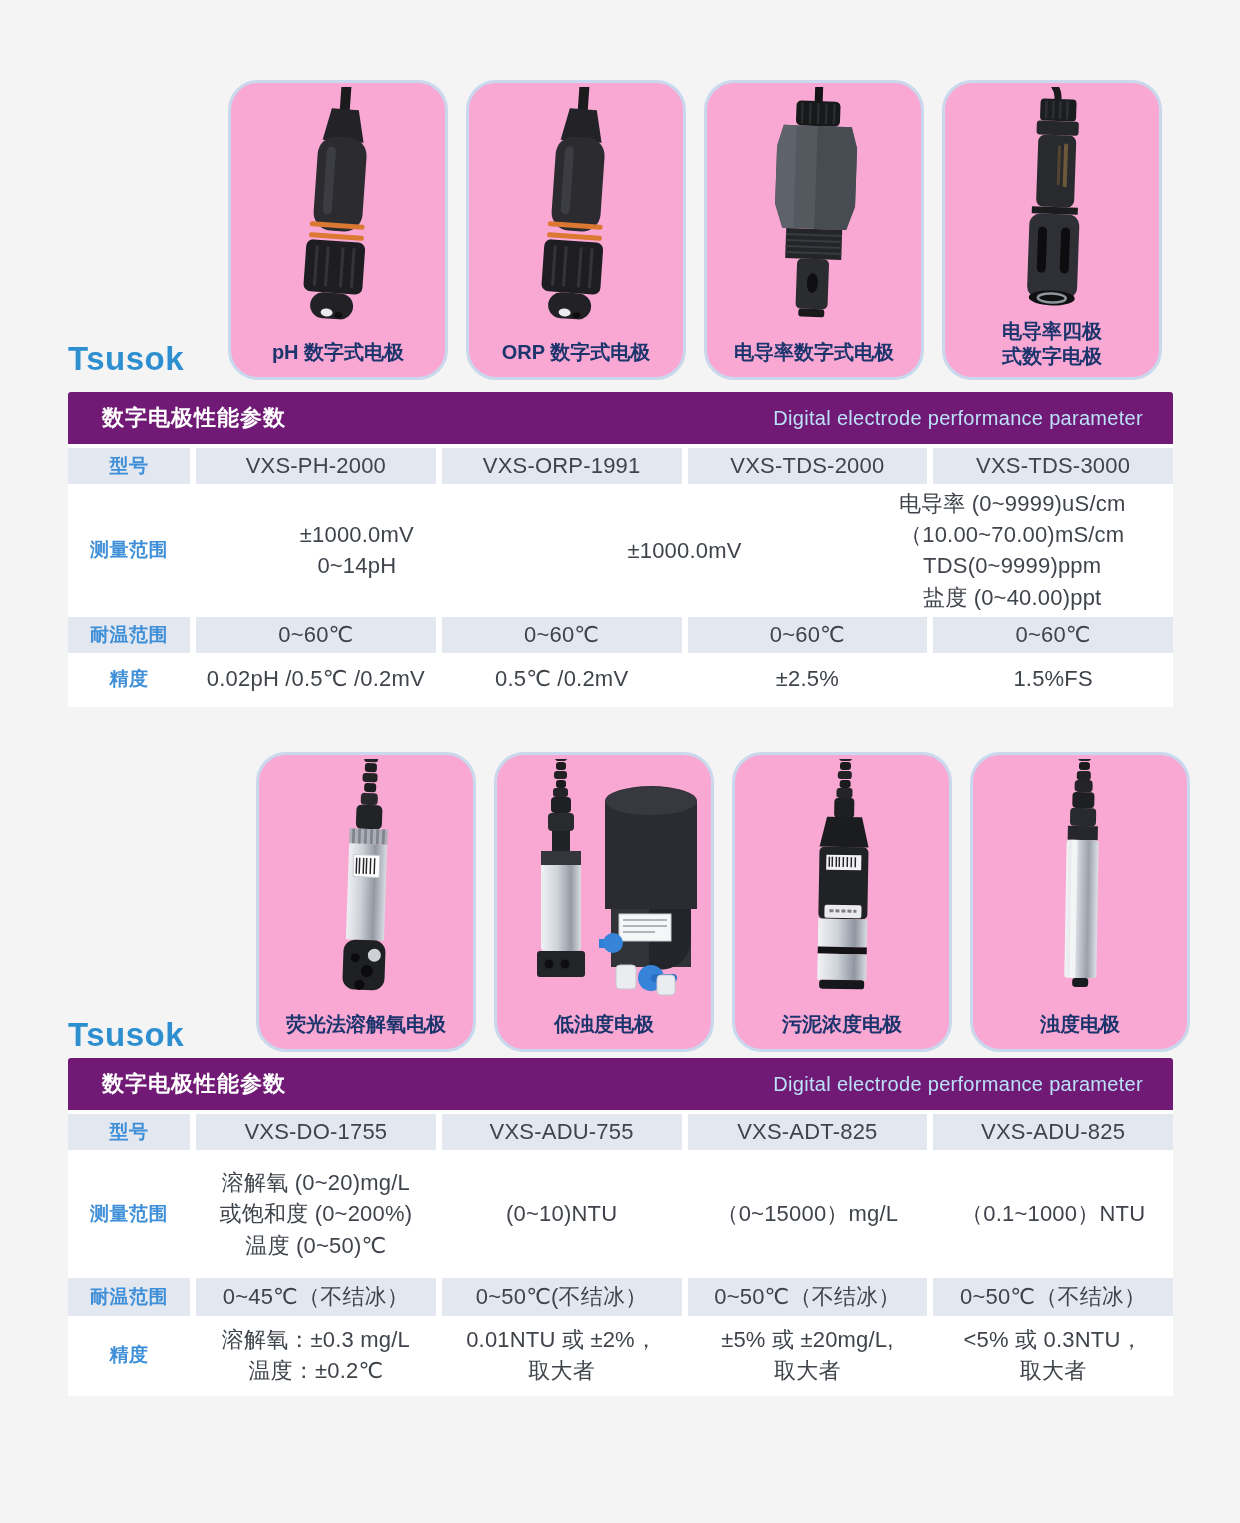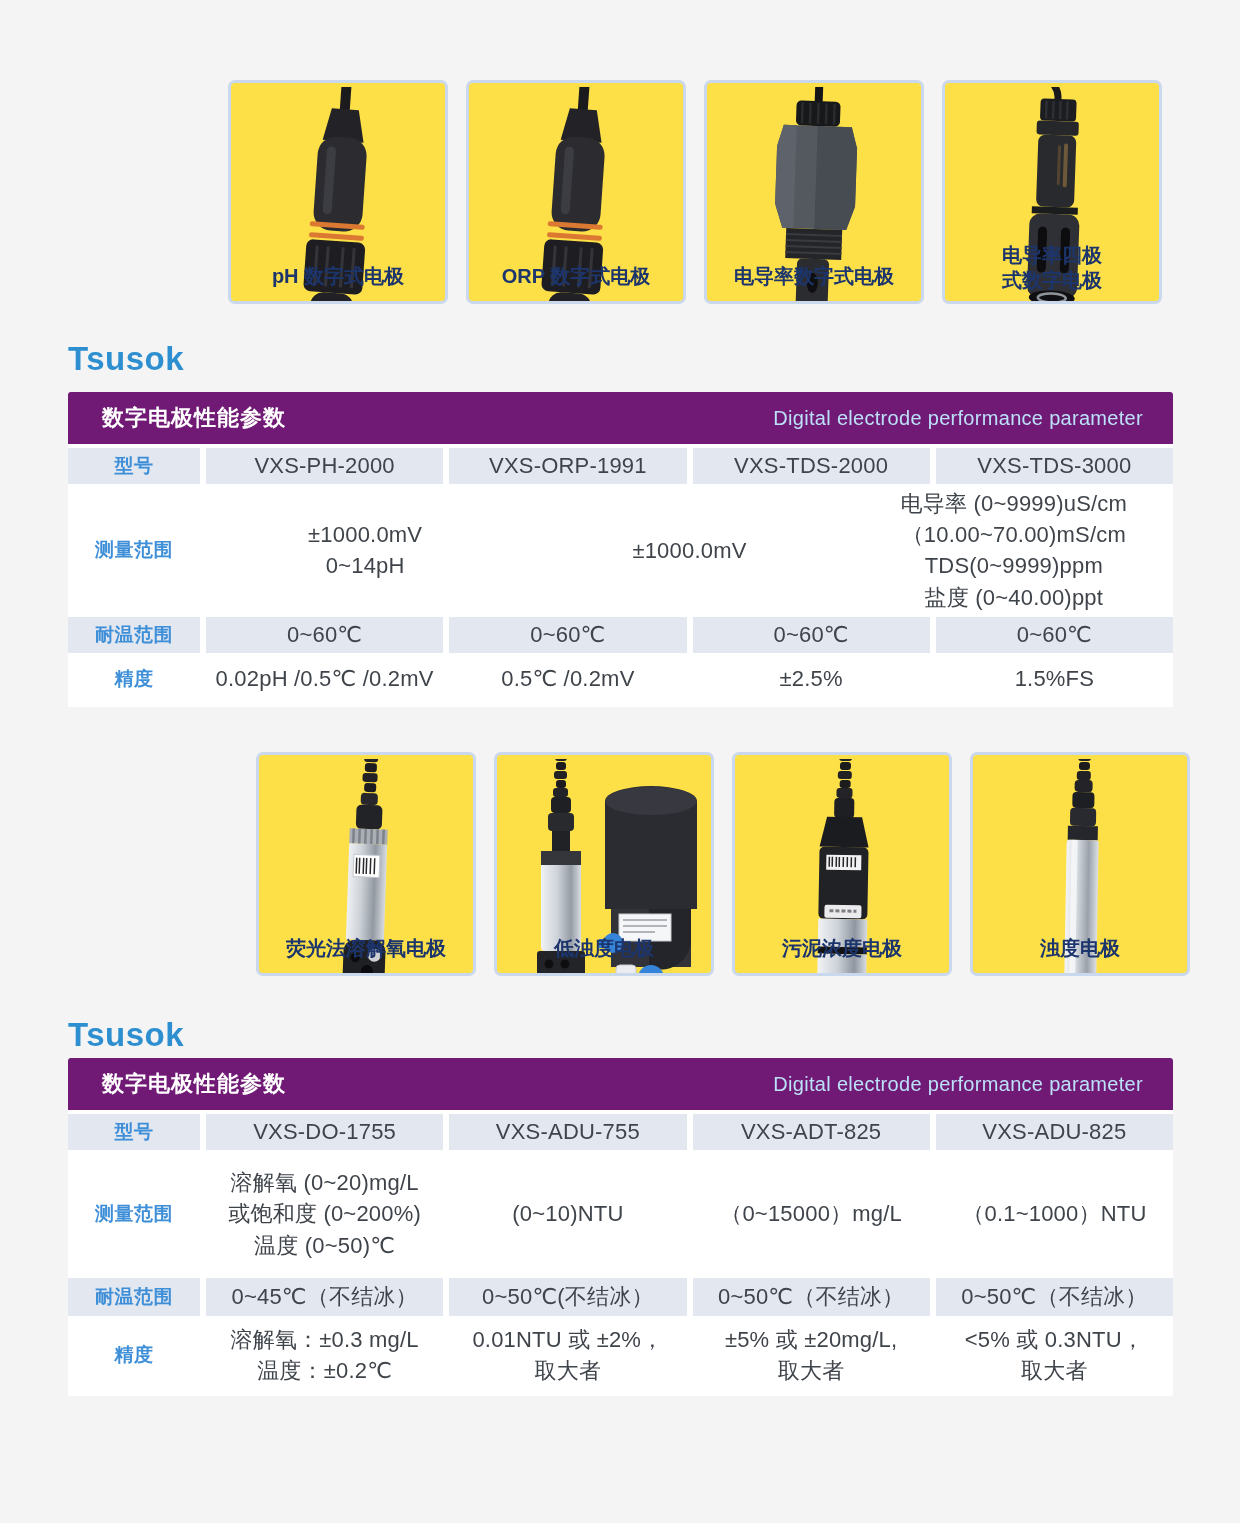--- a/index.html
+++ b/index.html
@@ -11,22 +11,22 @@
   }
   .abs{position:absolute;}
   
   .brand{
     left:68px;width:150px;
     color:#2E8FD0;font-size:33px;font-weight:800;letter-spacing:.5px;
   }
   
   .cards{left:228px;display:flex;gap:18px;}
   .card{
-    width:220px;height:224px;box-sizing:border-box;
-    background:#fde047;border:3px solid #C9D8EC;border-radius:7px;
+    width:220px;height:300px;box-sizing:border-box;
+    background:#f9a8d4;border:3px solid #C9D8EC;border-radius:30px;
     position:relative;overflow:hidden;
   }
   .art{
     position:absolute;top:4px;left:0;right:0;height:238px;
     display:flex;justify-content:center;align-items:flex-start;
   }
   .plabel{
     position:absolute;bottom:13px;left:4px;right:4px;text-align:center;
     color:#1C356D;font-size:20px;font-weight:600;line-height:1.22;
   }
@@ -44,21 +44,21 @@
   .tbody{
     left:68px;width:1105px;background:#FFFFFF;
     padding:4px 0 6px 0;box-sizing:border-box;
   }
   .trow{display:flex;gap:6px;margin-bottom:4px;}
   .trow:last-child{margin-bottom:0;}
   .cell{
     display:flex;flex-direction:column;justify-content:center;align-items:center;
     text-align:center;box-sizing:border-box;
   }
-  .lcell{width:132px;flex:none;color:#3E8FD8;font-size:19px;font-weight:600;letter-spacing:.5px;}
+  .lcell{width:122px;flex:none;color:#3E8FD8;font-size:19px;font-weight:600;letter-spacing:.5px;}
   .dcell{flex:1;color:#3F444B;font-size:22px;line-height:1.42;letter-spacing:.2px;}
   .shaded .cell{background:#E2E7F0;}
   .h36{min-height:36px;} .h38{min-height:38px;} .h44{min-height:44px;}
   .h70{min-height:70px;} .h120{min-height:120px;}
 </style>
 </head>
 <body>
 
 <div class="abs cards" style="top:80px;">
 

